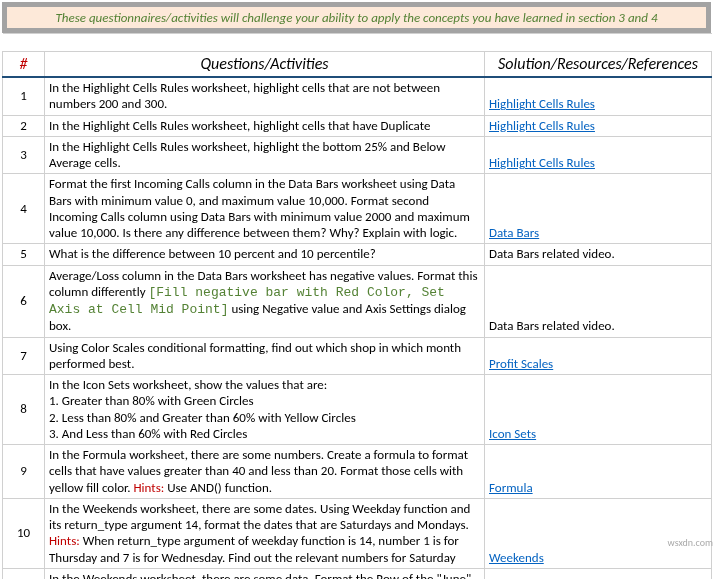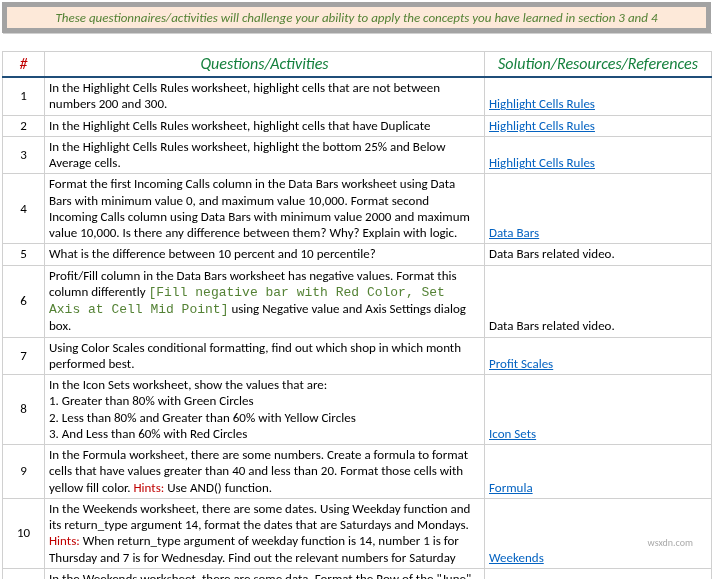--- a/index.html
+++ b/index.html
@@ -30,38 +30,38 @@
   .sheet col.q   { width: 440px; }
   .sheet col.r   { width: 227px; }
   .sheet td, .sheet th {
     border: 1px solid #d0d0d0;
     padding: 2px 4px;
     vertical-align: bottom;
     line-height: 1.25;
   }
   .sheet tr.spacer td { border-left: none; border-right: none; height: 18px; }
   .sheet th {
-    color: #15803d;
+    color: #000000;
     font-style: italic;
     font-weight: normal;
     font-size: 16px;
     border-bottom: 2px solid #1f4e79;
     text-align: center;
     background: #fff;
   }
   .sheet th.num-h { color: #c00000; }
   .sheet td.num { text-align: center; vertical-align: middle; }
   .sheet td.q   { }
   .sheet td.r   { vertical-align: bottom; }
   a.link { color: #0563c1; text-decoration: underline; cursor: pointer; }
   .green-inline { color: #548235; }
   .red-inline   { color: #c00000; margin-top: 8px; }
   .watermark {
     position: fixed;
-    right: 20px;
+    right: 0;
     bottom: 30px;
     font-size: 10px;
     color: #aaa;
     pointer-events: none;
     margin-top: 48px;
   }
 </style>
 </head>
 <body>
 
@@ -106,21 +106,21 @@
         <td class="q"><span style="white-space: pre-line;">Format the first Incoming Calls column in the Data Bars worksheet using Data Bars with minimum value 0, and maximum value 10,000. Format second Incoming Calls column using Data Bars with minimum value 2000 and maximum value 10,000. Is there any difference between them? Why? Explain with logic.</span></td>
         <td class="r"><a class="link">Data Bars</a></td>
       </tr>
       <tr>
         <td class="num">5</td>
         <td class="q"><span style="white-space: pre-line;">What is the difference between 10 percent and 10 percentile?</span></td>
         <td class="r"><span>Data Bars related video.</span></td>
       </tr>
       <tr>
         <td class="num">6</td>
-        <td class="q"><span style="white-space: pre-line;">Profit/Fill column in the Data Bars worksheet has negative values. Format this column differently </span><span class="green-inline" style="white-space: pre-line; font-family: Liberation Mono, monospace;">[Fill negative bar with Red Color, Set Axis at Cell Mid Point]</span><span style="white-space: pre-line;"> using Negative value and Axis Settings dialog box.</span></td>
+        <td class="q"><span style="white-space: pre-line;">Average/Loss column in the Data Bars worksheet has negative values. Format this column differently </span><span class="green-inline" style="white-space: pre-line; font-family: Liberation Mono, monospace;">[Fill negative bar with Red Color, Set Axis at Cell Mid Point]</span><span style="white-space: pre-line;"> using Negative value and Axis Settings dialog box.</span></td>
         <td class="r"><span>Data Bars related video.</span></td>
       </tr>
       <tr>
         <td class="num">7</td>
         <td class="q"><span style="white-space: pre-line;">Using Color Scales conditional formatting, find out which shop in which month performed best.</span></td>
         <td class="r"><a class="link">Profit Scales</a></td>
       </tr>
       <tr>
         <td class="num">8</td>
         <td class="q"><span style="white-space: pre-line;">In the Icon Sets worksheet, show the values that are:

